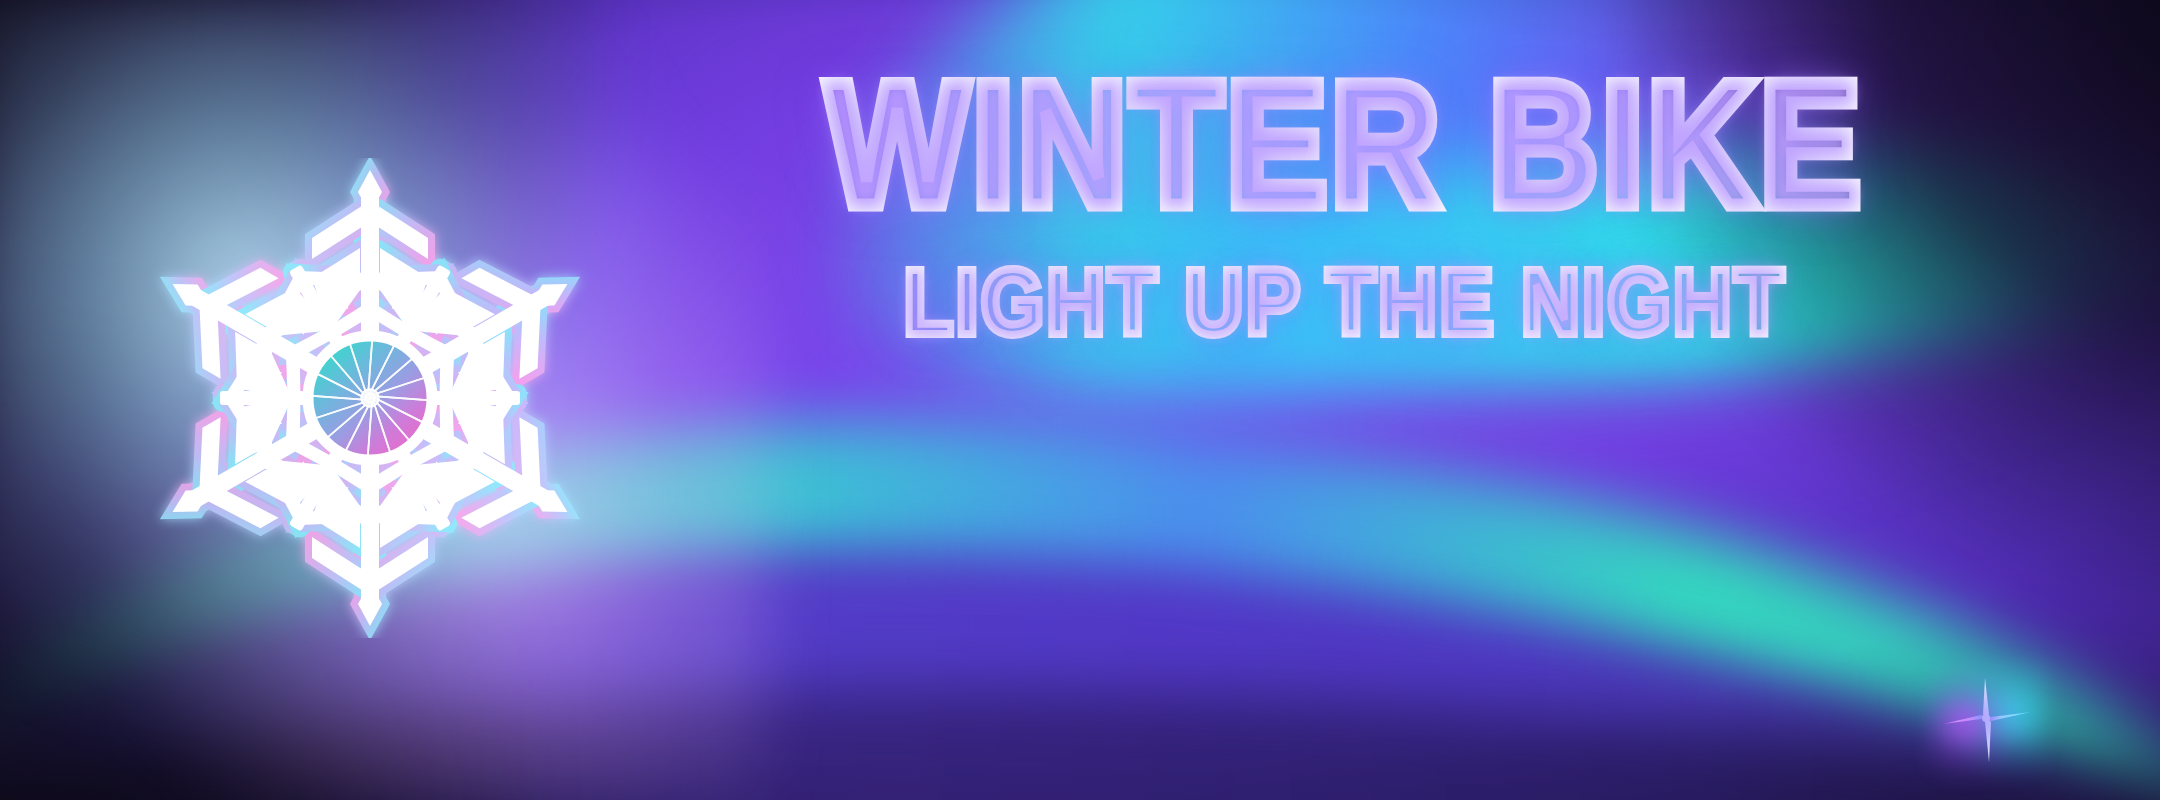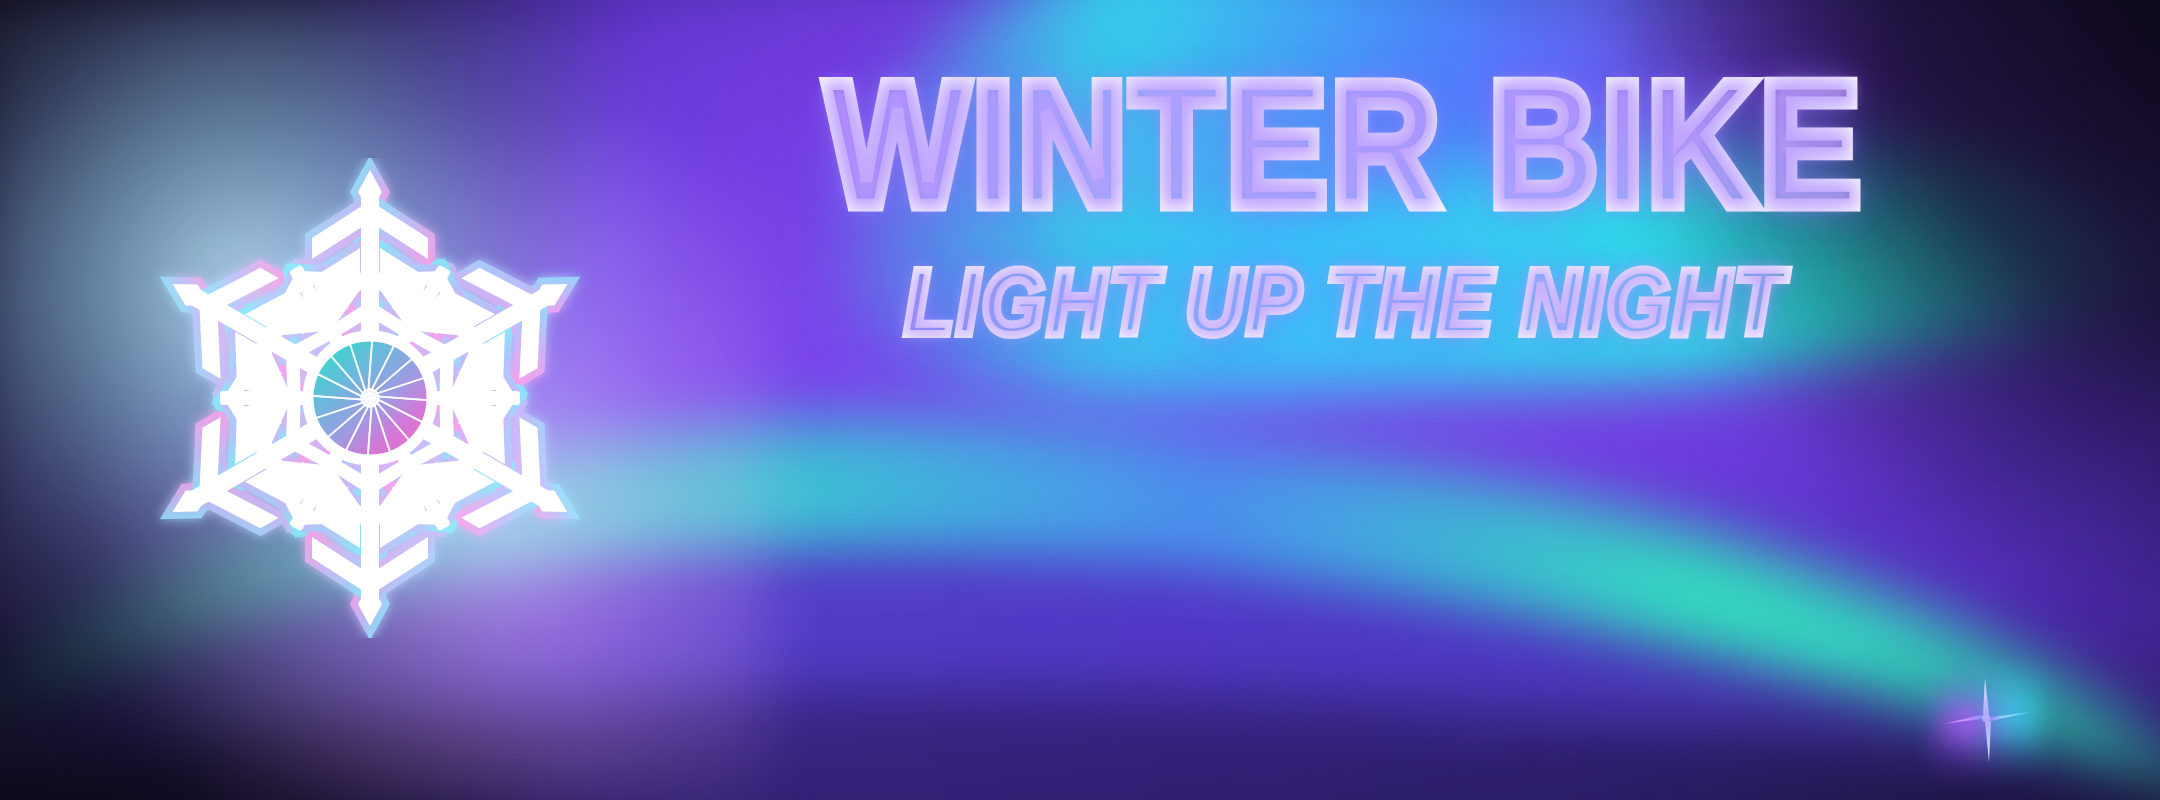--- a/index.html
+++ b/index.html
@@ -144,21 +144,21 @@
     -webkit-text-stroke-width:13px;
   }
   #subtitle-line .outline-text {
     font-size:92px;
     line-height:104px;
     letter-spacing:3px;
     transform:scaleX(.88);
     -webkit-text-stroke-width:8px;
   }
   #title-line2 { margin-top:10px; }
-  #subtitle-line { margin-top:26px;font-style:italic; }
+  #subtitle-line { margin-top:26px; }
 
   
   #sparkle {
     position:absolute;
     left:1927px; top:662px;
     width:120px; height:120px;
   }
   #sparkle-glow {
     position:absolute; inset:0;
     background:

